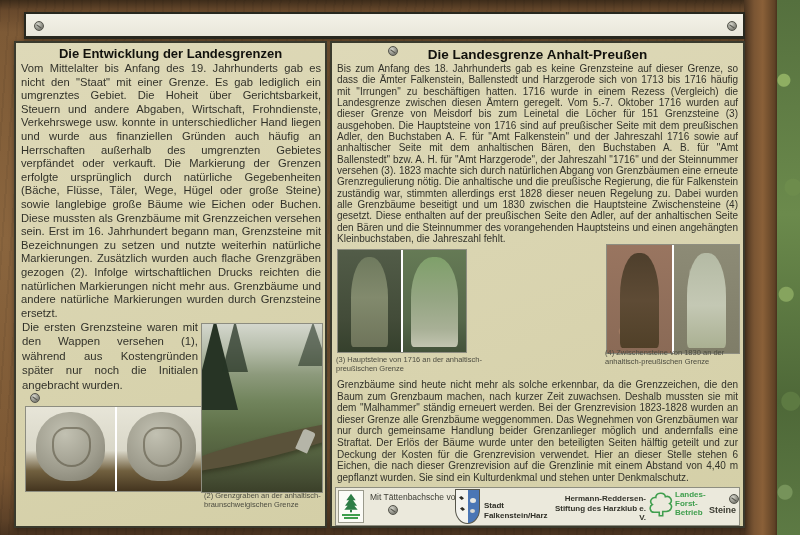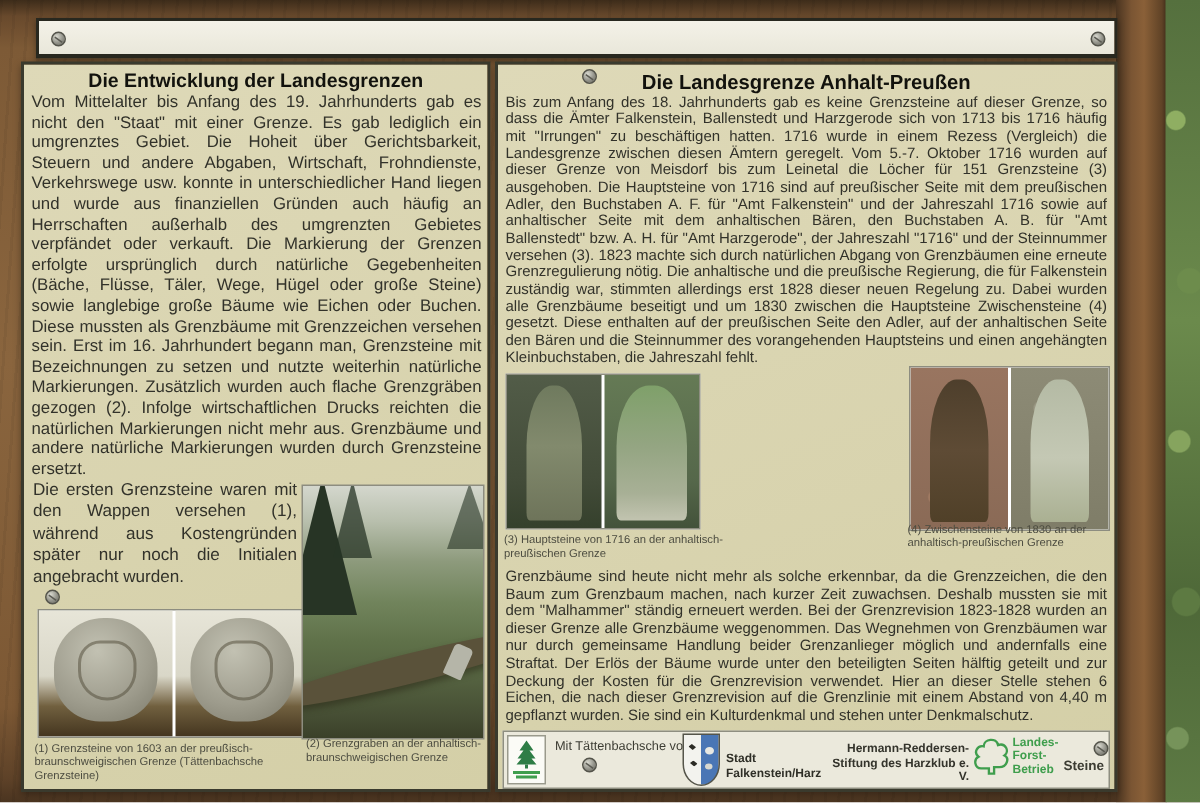--- a/index.html
+++ b/index.html
@@ -115,21 +115,20 @@
     <span class="screw" style="left:14px; top:350px;"></span>
 
     <div class="photo photo-split" style="left:9px; top:363px; width:182px; height:86px;">
       <div class="cell cell-wappen">
         <div class="stone-round"></div>
       </div>
       <div class="cell cell-wappen">
         <div class="stone-round"></div>
       </div>
     </div>
-    <div class="caption" style="left:7px; top:452px; width:170px;">(1) Grenzsteine von 1603 an der preußisch-braunschweigischen Grenze (Tättenbachsche Grenzsteine)</div>
 
     <div class="photo photo-graben" style="left:185px; top:280px; width:122px; height:170px;">
       <div class="conifer" style="left:-10px; top:-6px; width:46px; height:92px;"></div>
       <div class="conifer" style="left:20px; top:-4px; width:26px; height:52px; opacity:.75;"></div>
       <div class="conifer" style="right:-6px; top:-2px; width:30px; height:44px; opacity:.6;"></div>
       <div class="ditch"></div>
       <div class="small-stone"></div>
     </div>
     <div class="caption" style="left:188px; top:449px; width:118px;">(2) Grenzgraben an der anhaltisch-braunschweigischen Grenze</div>
   </div>

